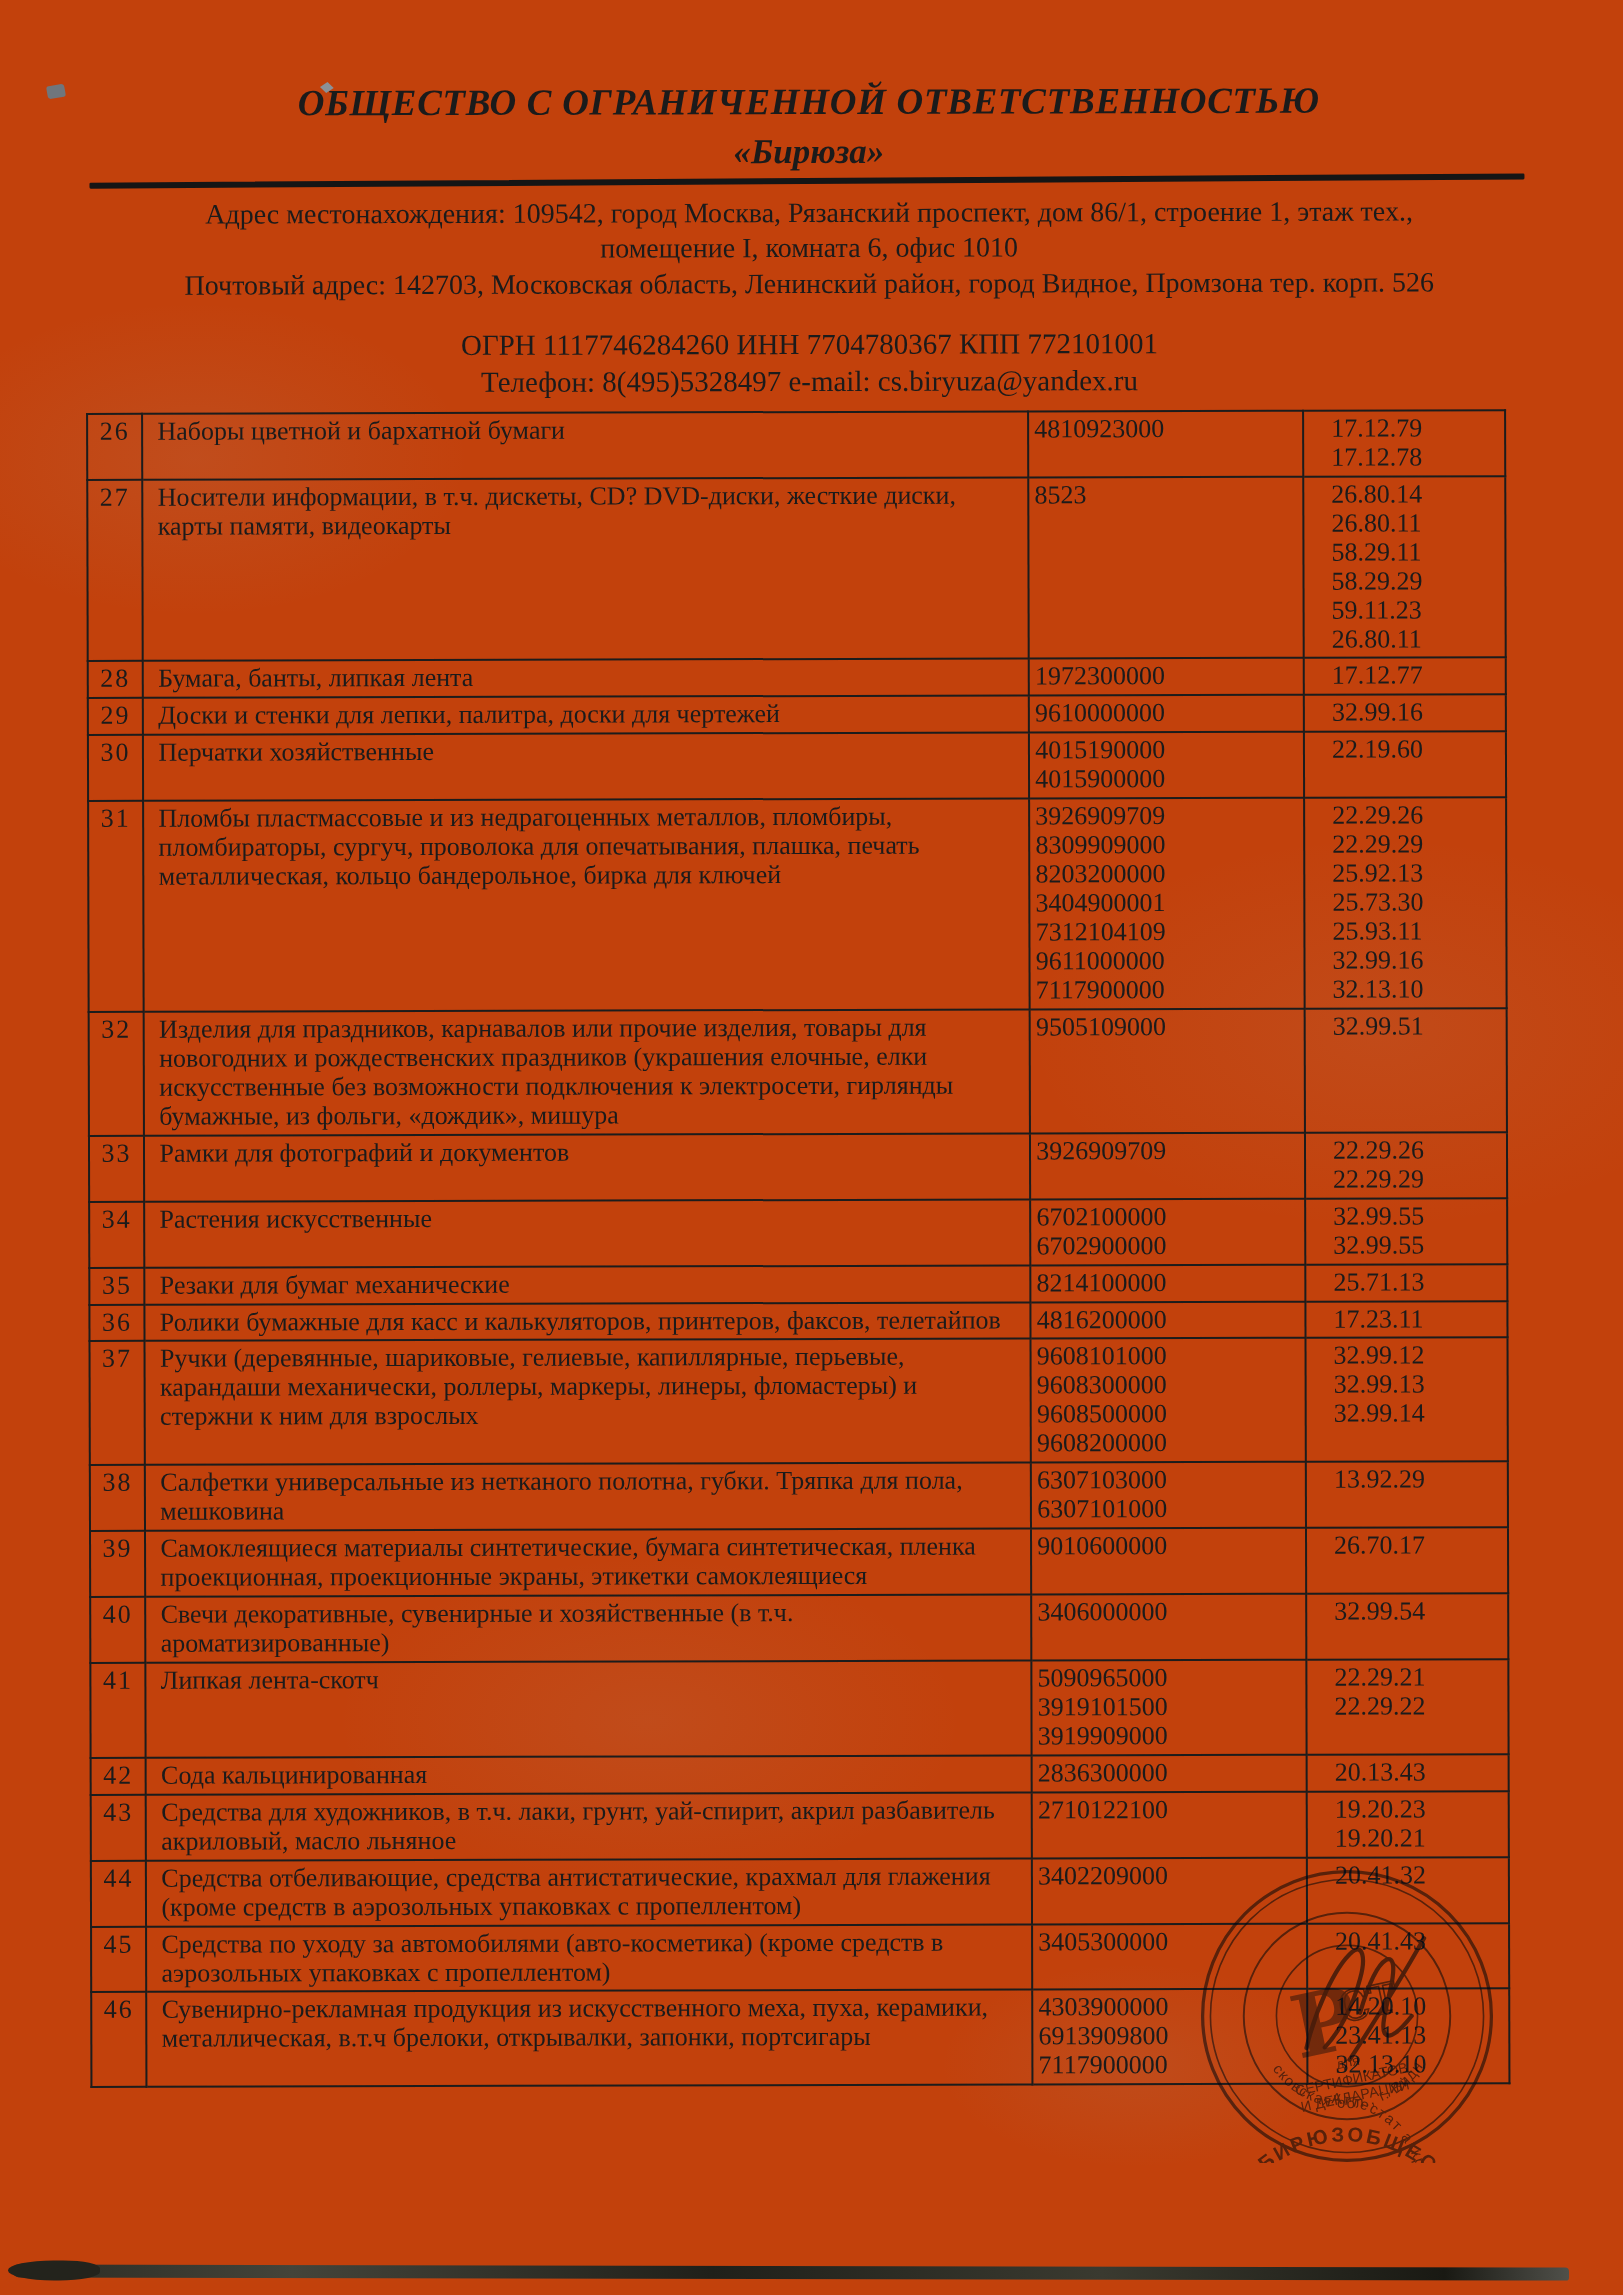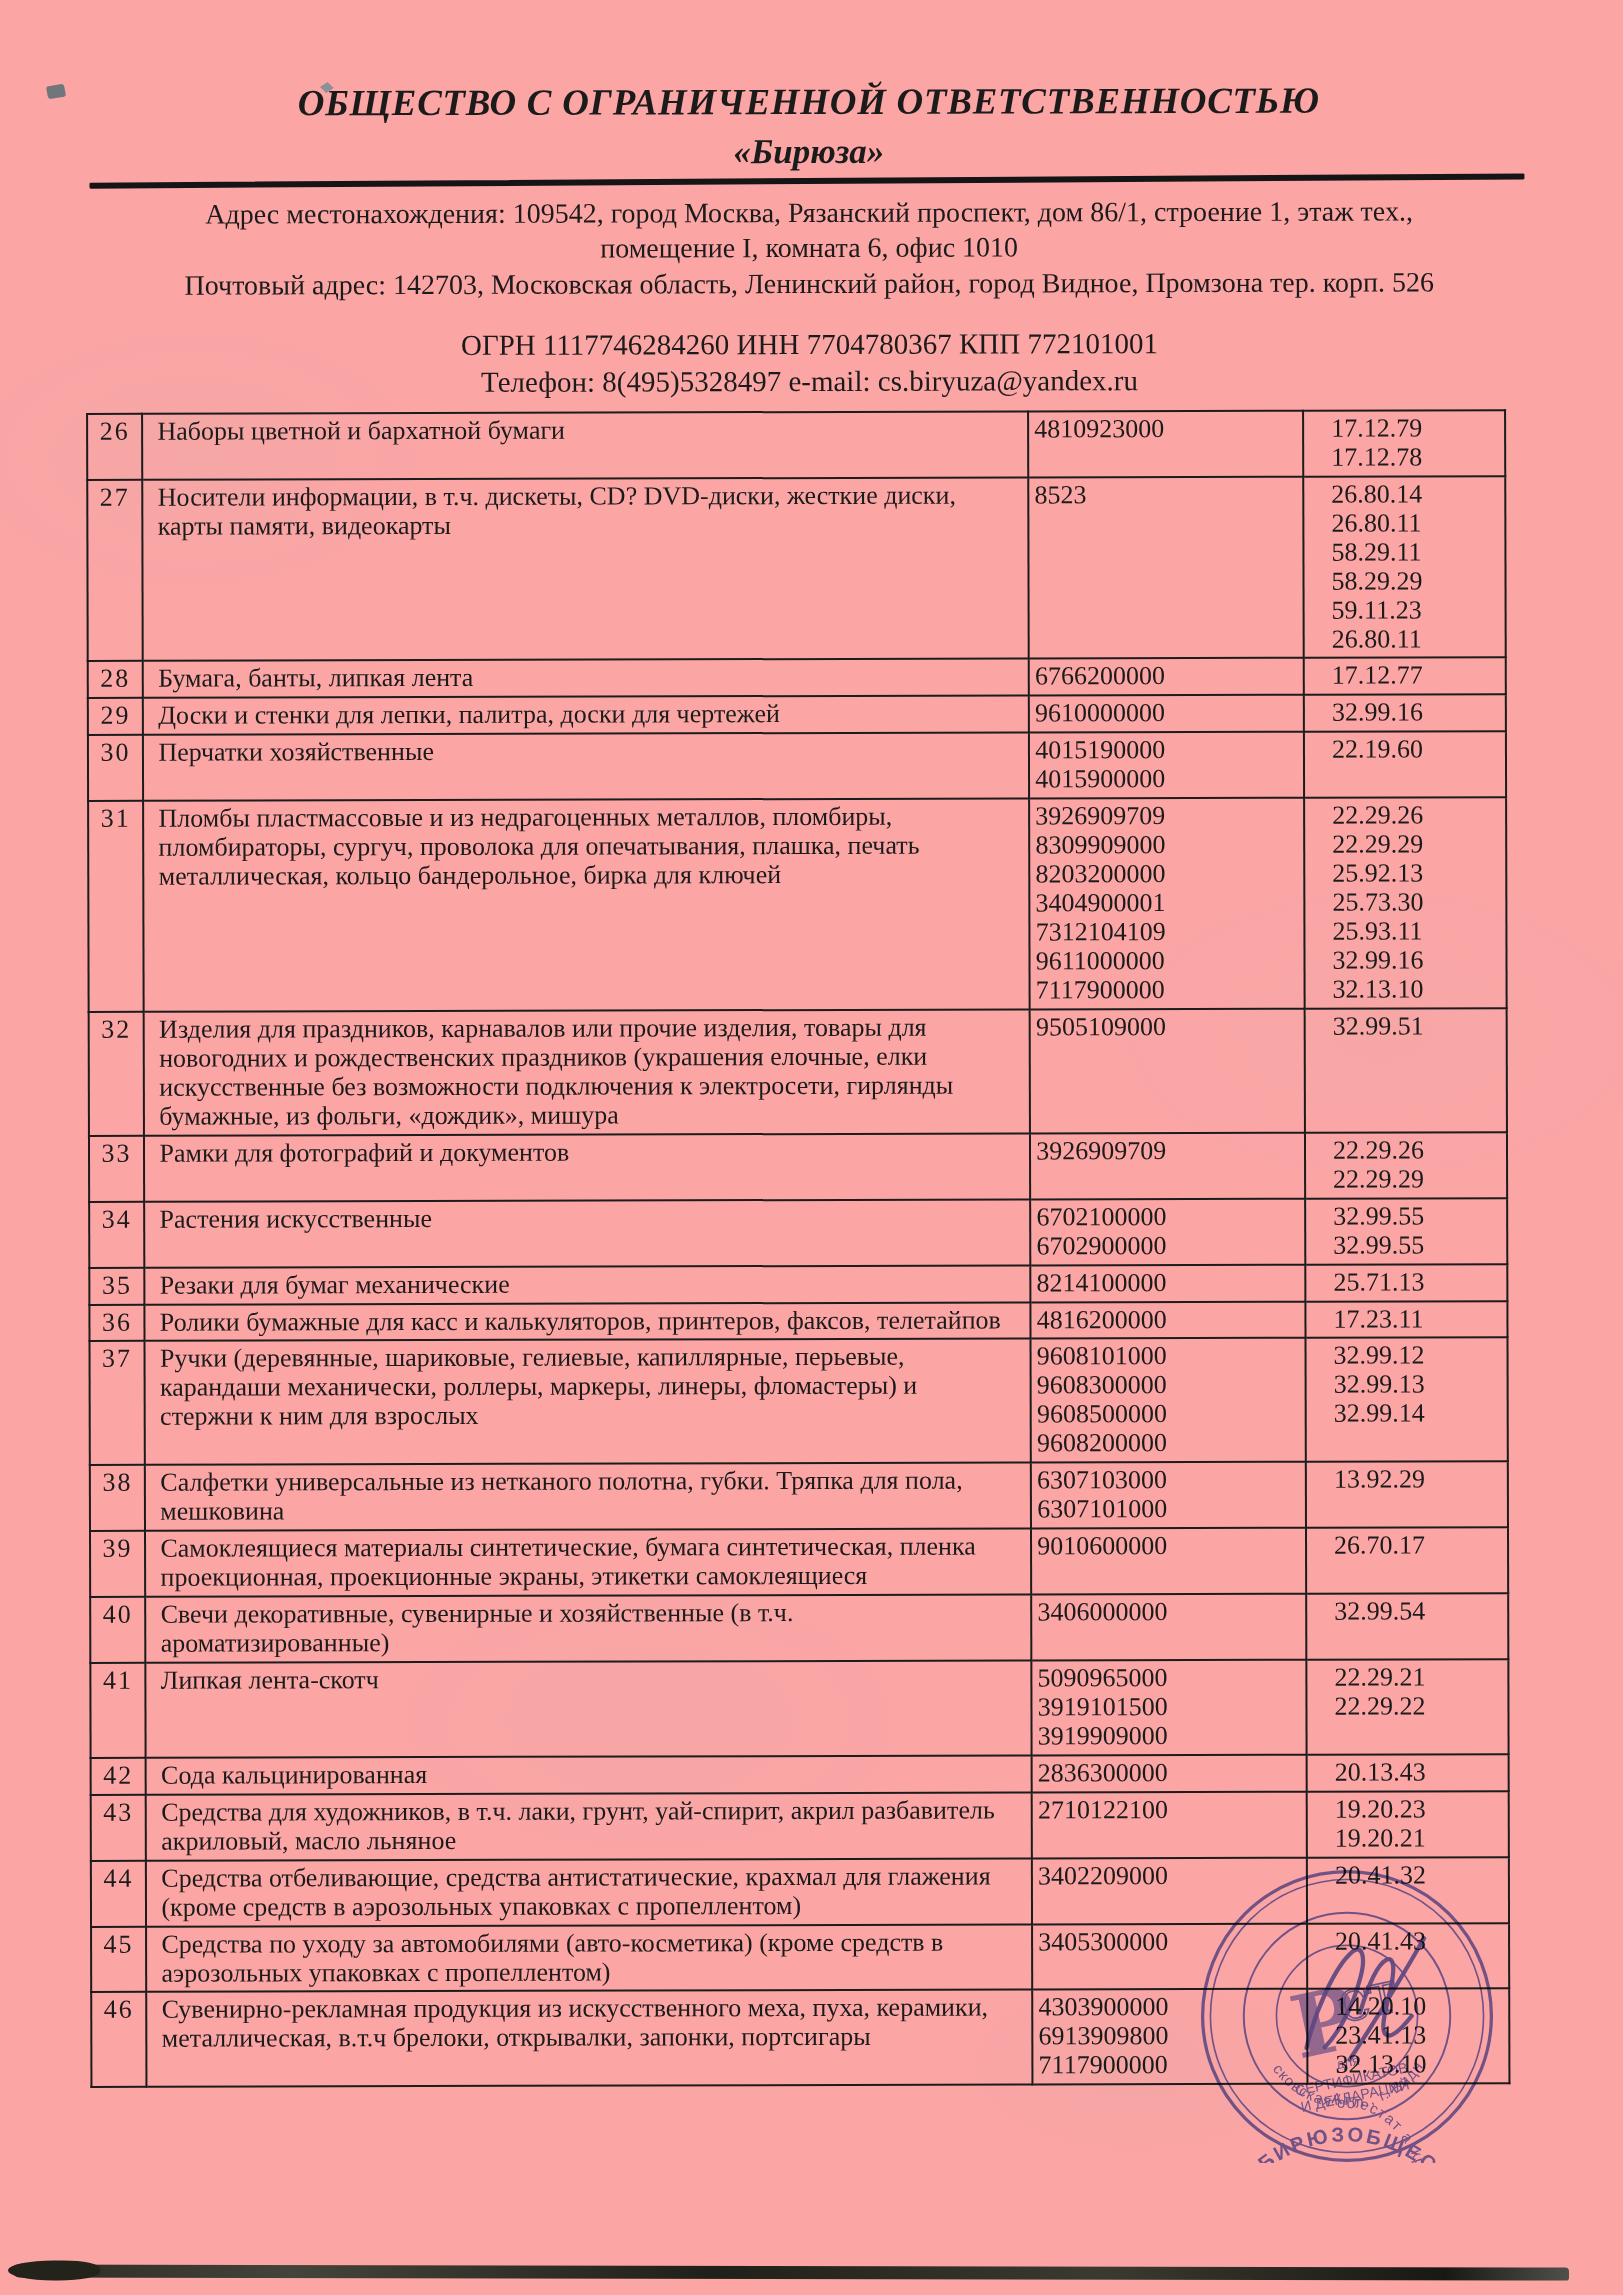--- a/index.html
+++ b/index.html
@@ -1,18 +1,18 @@
 <!DOCTYPE html>
 <html style="font-size:10.5px"><head>
 <meta charset="utf-8">
 <style>
   html,body{margin:0;padding:0;background:#d8d8d4;}
   .page{
     position:relative;width:1623px;height:2295px;overflow:hidden;
-    background:#fca5a5;
+    background:#c2410c;
     font-family:"Liberation Serif", serif;color:#1b1b1b;
   }
   .mottle{
     position:absolute;inset:0;pointer-events:none;
     background-image:
       radial-gradient(ellipse 458px 262px at 12% 20%, rgba(180,180,172,.10), transparent 60%),
       radial-gradient(ellipse 589px 327px at 85% 45%, rgba(185,185,178,.08), transparent 60%),
       radial-gradient(ellipse 523px 275px at 40% 75%, rgba(180,180,172,.09), transparent 60%),
       radial-gradient(ellipse 327px 170px at 70% 90%, rgba(170,170,160,.10), transparent 60%);
   }
@@ -106,21 +106,21 @@
           <td class="c-okpd">26.80.14
 26.80.11
 58.29.11
 58.29.29
 59.11.23
 26.80.11</td>
         </tr>
         <tr>
           <td class="c-num">28</td>
           <td class="c-desc">Бумага, банты, липкая лента</td>
-          <td class="c-code">6766200000</td>
+          <td class="c-code">1972300000</td>
           <td class="c-okpd">17.12.77</td>
         </tr>
         <tr>
           <td class="c-num">29</td>
           <td class="c-desc">Доски и стенки для лепки, палитра, доски для чертежей</td>
           <td class="c-code">9610000000</td>
           <td class="c-okpd">32.99.16</td>
         </tr>
         <tr>
           <td class="c-num">30</td>

